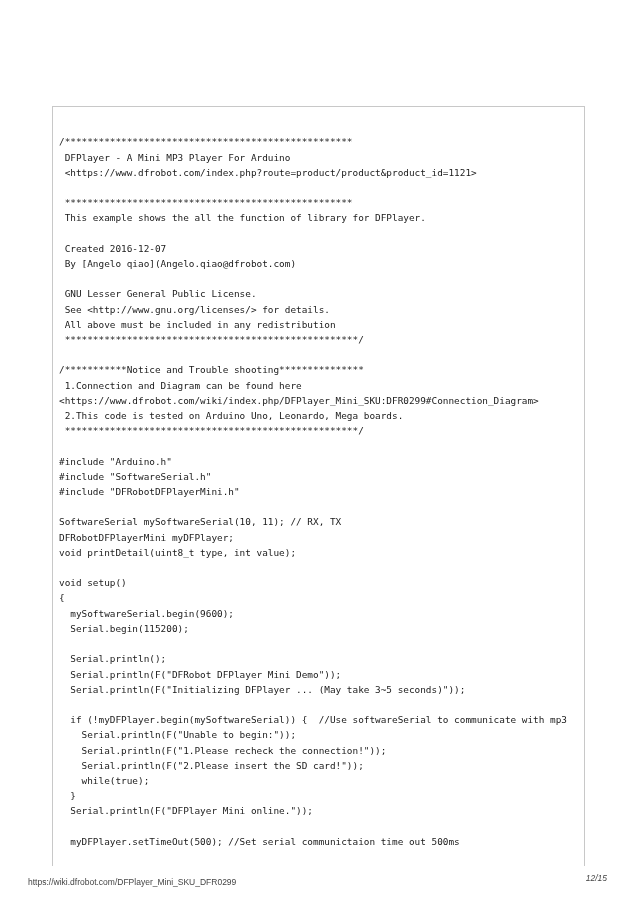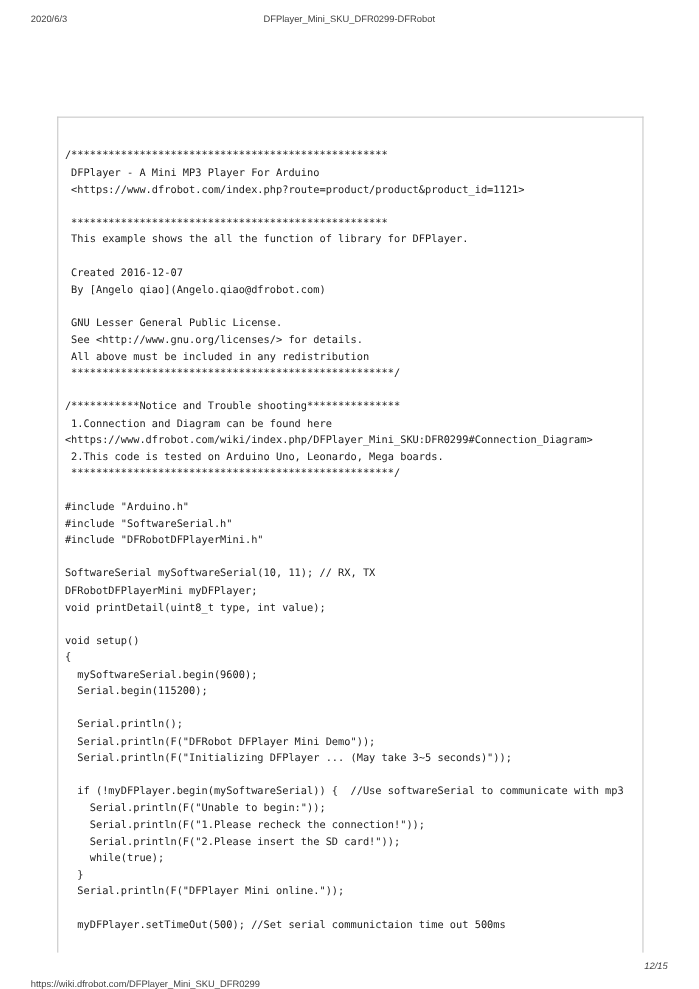--- a/index.html
+++ b/index.html
@@ -49,21 +49,21 @@
     bottom: 12px;
     left: 0;
     width: 635px;
     height: 14px;
     font-size: 8.5px;
     color: #444;
   }
   .footer .url {
     position: absolute;
     left: 28px;
-    top: 16px;
+    top: 4px;
     white-space: nowrap;
   }
   .footer .pageno {
     position: absolute;
     right: 28px;
     top: 0;
     white-space: nowrap;
     font-style: italic;
   }
   .code-frame {
@@ -89,24 +89,20 @@
     color: #1a1a1a;
     white-space: pre;
     tab-size: 2;
   }
 </style>
 </head>
 <body>
 
 <div class="page">
 
-  <div class="header">
-    <span class="date">2020/6/3</span>
-    <span class="doc-title">DFPlayer_Mini_SKU_DFR0299-DFRobot</span>
-  </div>
 
   <div class="code-frame">
     <pre class="code-block">/***************************************************
  DFPlayer - A Mini MP3 Player For Arduino
  &lt;https://www.dfrobot.com/index.php?route=product/product&amp;product_id=1121&gt;
 
  ***************************************************
  This example shows the all the function of library for DFPlayer.
 
  Created 2016-12-07

